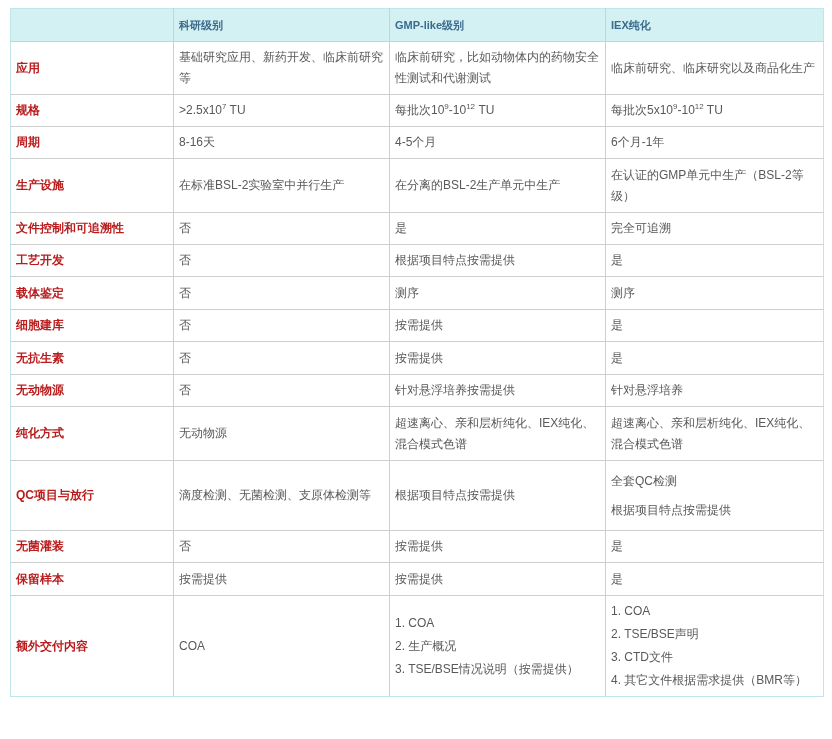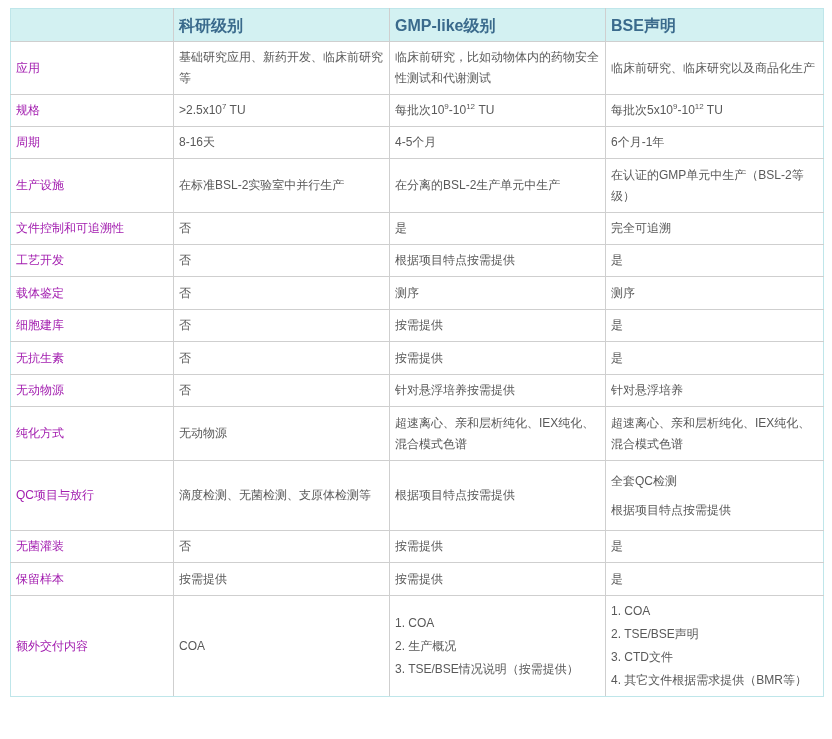--- a/index.html
+++ b/index.html
@@ -41,26 +41,26 @@
     }
     table.cmp tr:first-child th { border-top-color: #bfe6ea; }
     table.cmp tr th:first-child, table.cmp tr td:first-child { border-left-color: #bfe6ea; }
     table.cmp tr th:last-child, table.cmp tr td:last-child { border-right-color: #bfe6ea; }
     table.cmp tr:last-child td { border-bottom-color: #bfe6ea; }
     thead th {
       background: #d3f1f2;
       color: #3a6a8c;
       font-weight: bold;
       text-align: center;
-      font-size: 16px;
+      font-size: 11px;
       height: 32px;
     }
     td.label {
-      font-weight: normal;
-      color: #a21caf;
+      font-weight: bold;
+      color: #b91c1c;
     }
     td.val { color: #595959; }
     sup { font-size: 8px; line-height: 0; vertical-align: 5px; }
     .lines div { line-height: 23px; }
     .qc div.gap { height: 8px; }
   </style>
 </head>
 <body>
 
 <div class="wrap">
@@ -69,21 +69,21 @@
       <col class="c0">
         <col class="c1">
         <col class="c2">
         <col class="c3">
     </colgroup>
     <thead>
       <tr style="height:33px;">
         <th></th>
         <th>科研级别</th>
         <th>GMP-like级别</th>
-        <th>BSE声明</th>
+        <th>IEX纯化</th>
       </tr>
     </thead>
     <tbody>
 
       <tr style="height:53px;">
         <td class="label">应用</td>
         <td class="val">基础研究应用、新药开发、临床前研究等</td>
         <td class="val">临床前研究，比如动物体内的药物安全性测试和代谢测试</td>
         <td class="val">临床前研究、临床研究以及商品化生产</td>
       </tr>

